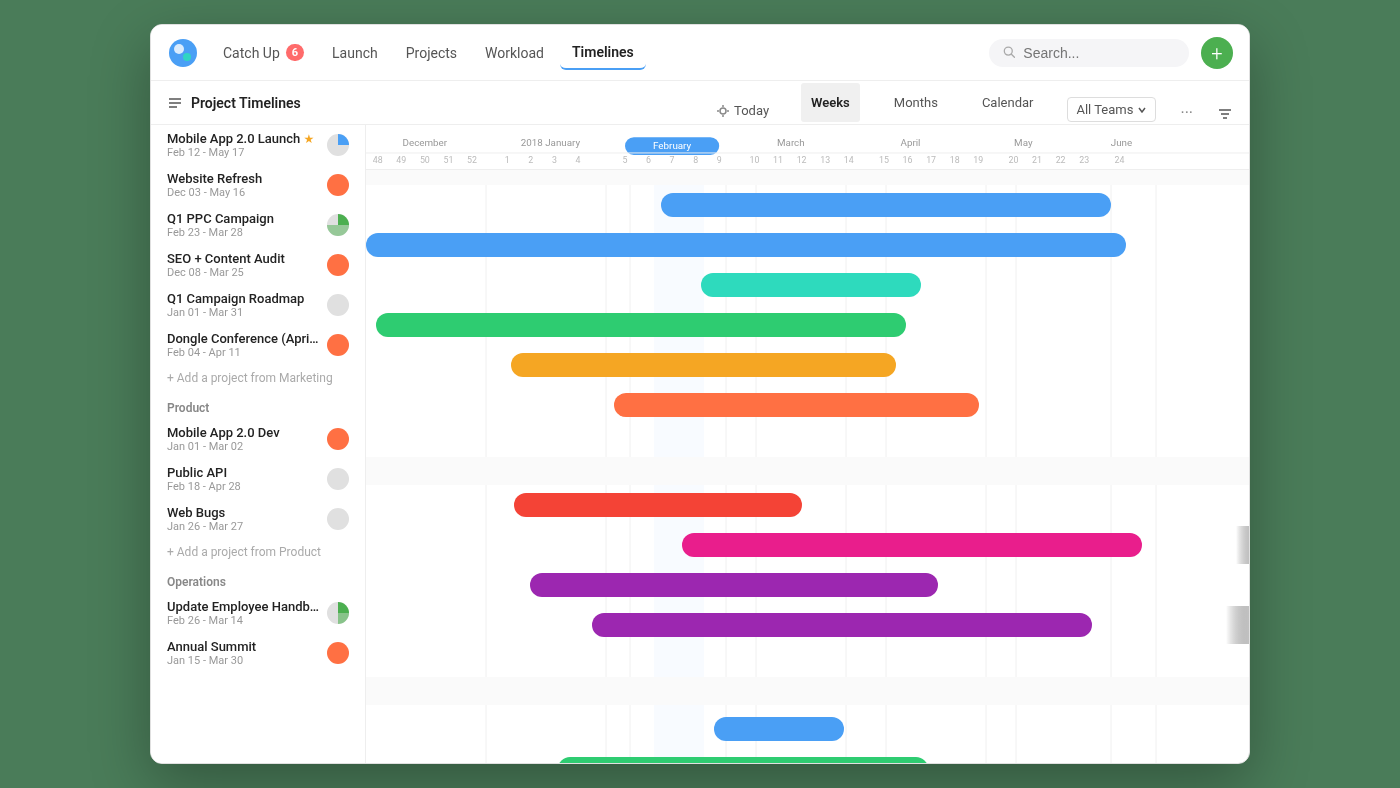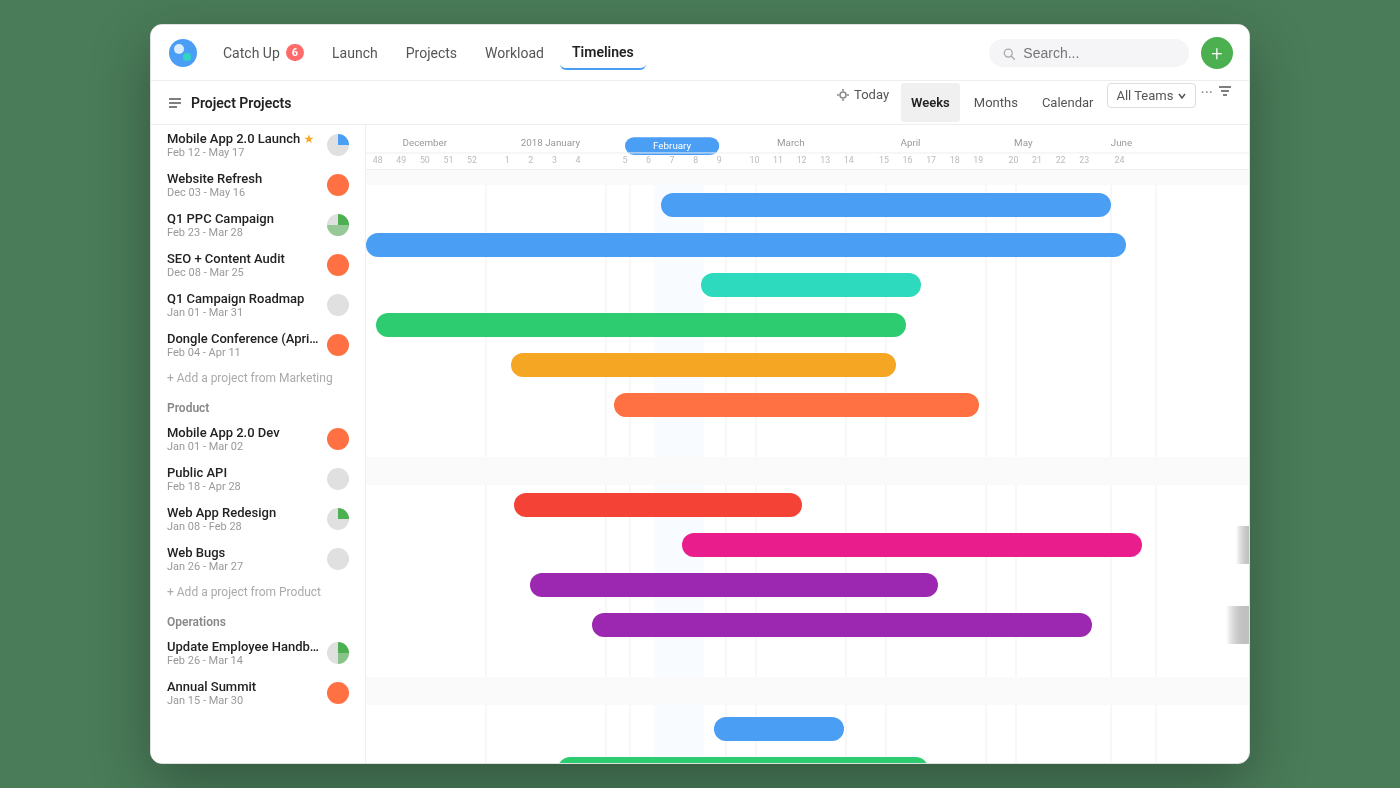--- a/index.html
+++ b/index.html
@@ -63,21 +63,21 @@
       background: #ff6b6b;
       color: #fff;
       border-radius: 10px;
       padding: 2px 6px;
       font-size: 11px;
       font-weight: 700;
     }
     .nav-spacer { flex: 1; }
     .search-box {
       display: flex;
-      align-items: flex-end;
+      align-items: flex-start;
       background: #f5f5f7;
       border-radius: 20px;
       padding: 6px 14px;
       gap: 8px;
       width: 200px;
     }
     .search-box input {
       background: none;
       border: none;
       outline: none;
@@ -114,22 +114,22 @@
       display: flex;
       align-items: center;
       gap: 8px;
       font-weight: 600;
       font-size: 14px;
       color: #222;
     }
     .sub-nav-spacer { flex: 1; }
     .sub-nav-right {
       display: flex;
-      align-items: flex-start;
-      gap: 4px;
+      align-items: flex-end;
+      gap: 24px;
     }
     .today-btn {
       display: flex;
       align-items: center;
       gap: 4px;
       font-size: 13px;
       color: #555;
       cursor: pointer;
       padding: 4px 8px;
       border-radius: 4px;
@@ -261,21 +261,21 @@
     <div class="add-btn">+</div>
   </div>
 
   <div class="sub-nav">
     <div class="sub-nav-title">
       <svg width="16" height="16" viewBox="0 0 16 16">
         <line x1="2" y1="4" x2="14" y2="4" stroke="#555" stroke-width="1.5"></line>
         <line x1="2" y1="8" x2="14" y2="8" stroke="#555" stroke-width="1.5"></line>
         <line x1="2" y1="12" x2="10" y2="12" stroke="#555" stroke-width="1.5"></line>
       </svg>
-      <span>Project Projects</span>
+      <span>Project Timelines</span>
     </div>
     <div class="sub-nav-spacer"></div>
     <div class="sub-nav-right">
       <div class="today-btn">
         <svg width="14" height="14" viewBox="0 0 14 14">
           <circle cx="7" cy="7" r="3" stroke="#888" stroke-width="1.5" fill="none"></circle>
           <line x1="7" y1="1" x2="7" y2="3" stroke="#888" stroke-width="1.5"></line>
           <line x1="7" y1="11" x2="7" y2="13" stroke="#888" stroke-width="1.5"></line>
           <line x1="1" y1="7" x2="3" y2="7" stroke="#888" stroke-width="1.5"></line>
           <line x1="11" y1="7" x2="13" y2="7" stroke="#888" stroke-width="1.5"></line>
@@ -376,30 +376,20 @@
           <circle cx="11" cy="11" r="11" fill="#ff7043"></circle>
         </svg>
       </div>
       <div class="project-row">
         <div class="project-info">
           <div class="project-name">Public API</div>
           <div class="project-dates">Feb 18 - Apr 28</div>
         </div>
         <svg width="22" height="22" viewBox="0 0 22 22">
           <circle cx="11" cy="11" r="11" fill="#e0e0e0"></circle>
-        </svg>
-      </div>
-      <div class="project-row">
-        <div class="project-info">
-          <div class="project-name">Web App Redesign</div>
-          <div class="project-dates">Jan 08 - Feb 28</div>
-        </div>
-        <svg width="22" height="22" viewBox="0 0 22 22">
-          <circle cx="11" cy="11" r="11" fill="#e0e0e0"></circle>
-          <path d="M11 11 L11 0 A11 11 0 0 1 22 11 Z" fill="#4caf50"></path>
         </svg>
       </div>
       <div class="project-row">
         <div class="project-info">
           <div class="project-name">Web Bugs</div>
           <div class="project-dates">Jan 26 - Mar 27</div>
         </div>
         <svg width="22" height="22" viewBox="0 0 22 22">
           <circle cx="11" cy="11" r="11" fill="#e0e0e0"></circle>
         </svg>

